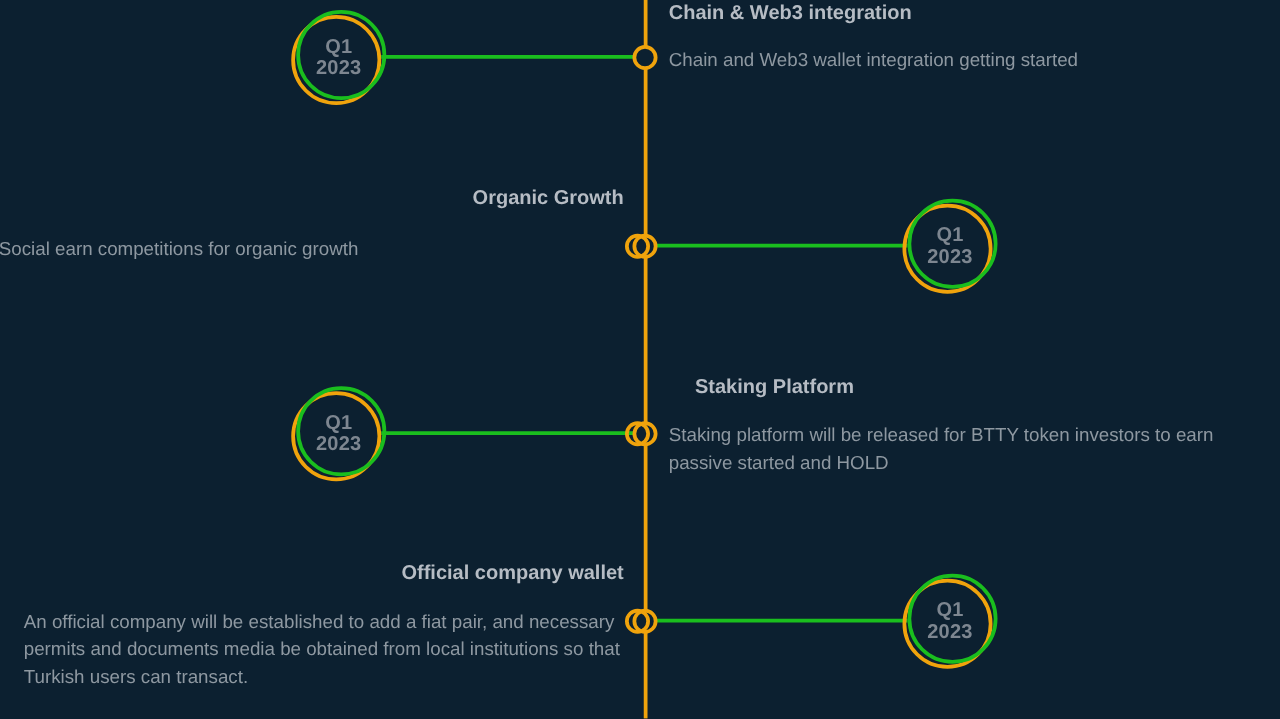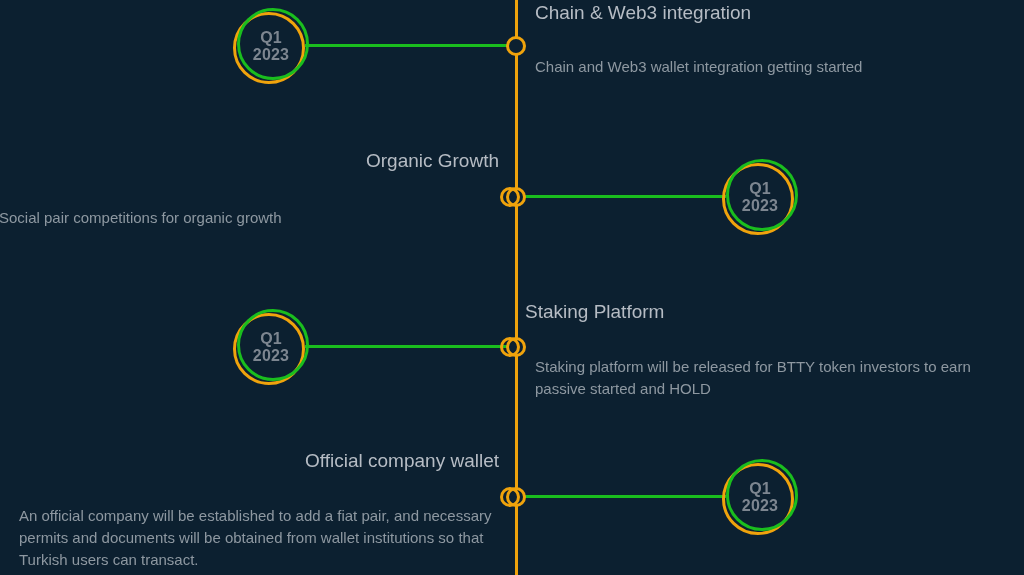--- a/index.html
+++ b/index.html
@@ -31,36 +31,36 @@
     font-weight:bold;font-size:16px;line-height:17px;color:var(--badge-text-color);letter-spacing:.2px;
   }
   .node{
     position:absolute;width:20px;height:20px;border-radius:50%;
     border:3.5px solid var(--node-color);background:var(--background);z-index:4;
   }
   .node-extra{
     position:absolute;width:20px;height:20px;border-radius:50%;
     border:3.5px solid var(--node-color);background:transparent;z-index:5;
   }
-  .title{position:absolute;font-size:19px;font-weight:normal;color:var(--title-color);z-index:2;white-space:nowrap;}
-  .desc{position:absolute;font-size:15px;color:var(--description-color);line-height:22px;z-index:2;margin-top:18px;}
+  .title{position:absolute;font-size:16px;font-weight:bold;color:var(--title-color);z-index:2;white-space:nowrap;}
+  .desc{position:absolute;font-size:15px;color:var(--description-color);line-height:22px;z-index:2;}
   .align-right{}
   
   .b1{left:235px;top:10px;}   .c1{left:305px;top:44px;width:203px;}
   .n1{left:506px;top:36px;}
   .t1{left:535px;top:2px;}    .d1{left:535px;top:38px;width:460px;}
   
   .t2{right:525px;top:150px;} .d2{right:525px;top:189px;width:500px;}
   .n2{left:506px;top:187px;}  .n2x{left:500px;top:187px;}
   .c2{left:524px;top:195px;width:202px;}
   .b2{left:724px;top:161px;}
   
   .b3{left:235px;top:311px;}  .c3{left:305px;top:345px;width:203px;}
   .n3{left:506px;top:337px;}  .n3x{left:500px;top:337px;}
-  .t3{left:525px;top:301px;}  .d3{left:535px;top:338px;width:460px;}
+  .t3{left:556px;top:301px;}  .d3{left:535px;top:338px;width:460px;}
   
   .t4{right:525px;top:450px;} .d4{right:525px;top:487px;width:480px;}
   .n4{left:506px;top:487px;}  .n4x{left:500px;top:487px;}
   .c4{left:524px;top:495px;width:202px;}
   .b4{left:724px;top:461px;}
 </style>
 </head>
 <body>
 
 <div class="stage">
@@ -76,21 +76,21 @@
       </span>
     </div>
     <div class="connector c1"></div>
     <div class="node n1"></div>
     <div class="title t1">Chain &amp; Web3 integration</div>
     <div class="desc d1">Chain and Web3 wallet integration getting started</div>
   </div>
 
   <div>
     <div class="title t2 align-right">Organic Growth</div>
-    <div class="desc d2 align-right">Social pair competitions for organic growth</div>
+    <div class="desc d2 align-right">Social earn competitions for organic growth</div>
     <div class="connector c2"></div>
     <div class="node n2"></div>
     <div class="node-extra n2x"></div>
     <div class="badge b2">
       <span class="ring ring-orange"></span>
       <span class="ring ring-green"></span>
       <span class="badge-label">
         <span>Q1</span>
         <span>2023</span>
       </span>
@@ -108,21 +108,21 @@
     </div>
     <div class="connector c3"></div>
     <div class="node n3"></div>
     <div class="node-extra n3x"></div>
     <div class="title t3">Staking Platform</div>
     <div class="desc d3">Staking platform will be released for BTTY token investors to earn passive started and HOLD</div>
   </div>
 
   <div>
     <div class="title t4 align-right">Official company wallet</div>
-    <div class="desc d4 align-right">An official company will be established to add a fiat pair, and necessary permits and documents will be obtained from wallet institutions so that Turkish users can transact.</div>
+    <div class="desc d4 align-right">An official company will be established to add a fiat pair, and necessary permits and documents media be obtained from local institutions so that Turkish users can transact.</div>
     <div class="connector c4"></div>
     <div class="node n4"></div>
     <div class="node-extra n4x"></div>
     <div class="badge b4">
       <span class="ring ring-orange"></span>
       <span class="ring ring-green"></span>
       <span class="badge-label">
         <span>Q1</span>
         <span>2023</span>
       </span>

